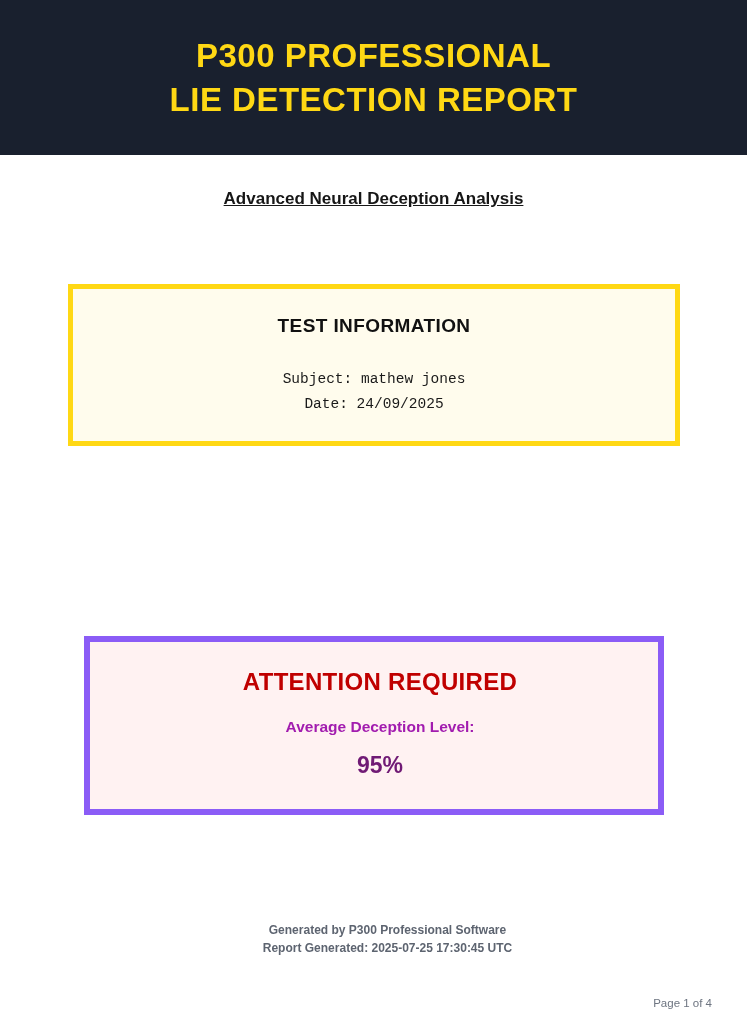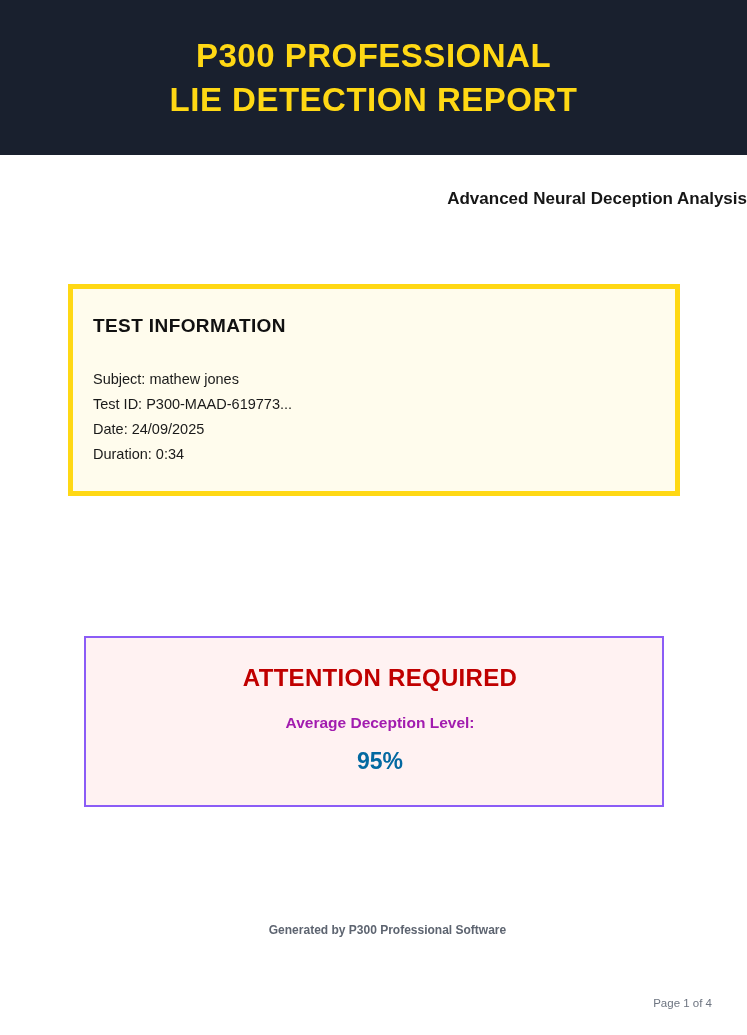--- a/index.html
+++ b/index.html
@@ -32,81 +32,83 @@
     color: #ffd814;
     font-size: 33px;
     font-weight: bold;
     letter-spacing: 0.5px;
     line-height: 44px;
     text-align: center;
   }
 
   
   .subtitle {
-    text-align: right;
+    text-align: center;
     font-size: 17px;
     font-weight: bold;
     color: #161616;
     margin-top: 34px;
+    text-decoration: underline;
   }
 
   
   .info-box {
     position: absolute;
     left: 68px;
     top: 284px;
     width: 612px;
     box-sizing: border-box;
     border: 5px solid #ffd814;
     background: #fffced;
     padding: 26px 20px 24px 20px;
-    text-align: left;
+    text-align: center;
   }
   .info-title {
     font-size: 19px;
     font-weight: bold;
     color: #111111;
     letter-spacing: 0.4px;
     margin-bottom: 30px;
   }
   .info-row {
     font-size: 14.5px;
     color: #1a1a1a;
     line-height: 25px;
+    font-family: Liberation Mono, monospace;
   }
 
   
   .alert-box {
     position: absolute;
     left: 84px;
     top: 636px;
     width: 580px;
     box-sizing: border-box;
-    border: 2px solid #8b5cf6;
+    border: 6px solid #8b5cf6;
     background: #fff2f2;
     padding: 26px 20px 30px 32px;
     text-align: center;
   }
   .alert-title {
     font-size: 24px;
     font-weight: bold;
     color: #c00000;
     letter-spacing: 0.3px;
     margin-bottom: 22px;
   }
   .alert-label {
     font-size: 15.5px;
     font-weight: bold;
     color: #a21caf;
     margin-bottom: 16px;
   }
   .alert-value {
     font-size: 23px;
     font-weight: bold;
-    color: #0369a1;
+    color: #701a75;
   }
 
   
   .footer {
     position: absolute;
     left: 0;
     right: 0;
     top: 921px;
     text-align: center;
     color: #5d6470;
@@ -129,28 +131,27 @@
 <div class="header-banner">
   <div class="header-line">P300 PROFESSIONAL</div>
   <div class="header-line">LIE DETECTION REPORT</div>
 </div>
 
 <div class="subtitle">Advanced Neural Deception Analysis</div>
 
 <div class="info-box">
   <div class="info-title">TEST INFORMATION</div>
   <div class="info-row">Subject: mathew jones</div>
-  <div class="info-row">Test ID: P300-MAAD-619773...</div>
   <div class="info-row">Date: 24/09/2025</div>
-  <div class="info-row">Duration: 0:34</div>
 </div>
 
 <div class="alert-box">
   <div class="alert-title">ATTENTION REQUIRED</div>
   <div class="alert-label">Average Deception Level:</div>
   <div class="alert-value">95%</div>
 </div>
 
 <div class="footer">
   <div>Generated by P300 Professional Software</div>
+  <div>Report Generated: 2025-07-25 17:30:45 UTC</div>
 </div>
 
 <div class="page-number">Page 1 of 4</div>
 
 </body></html>

